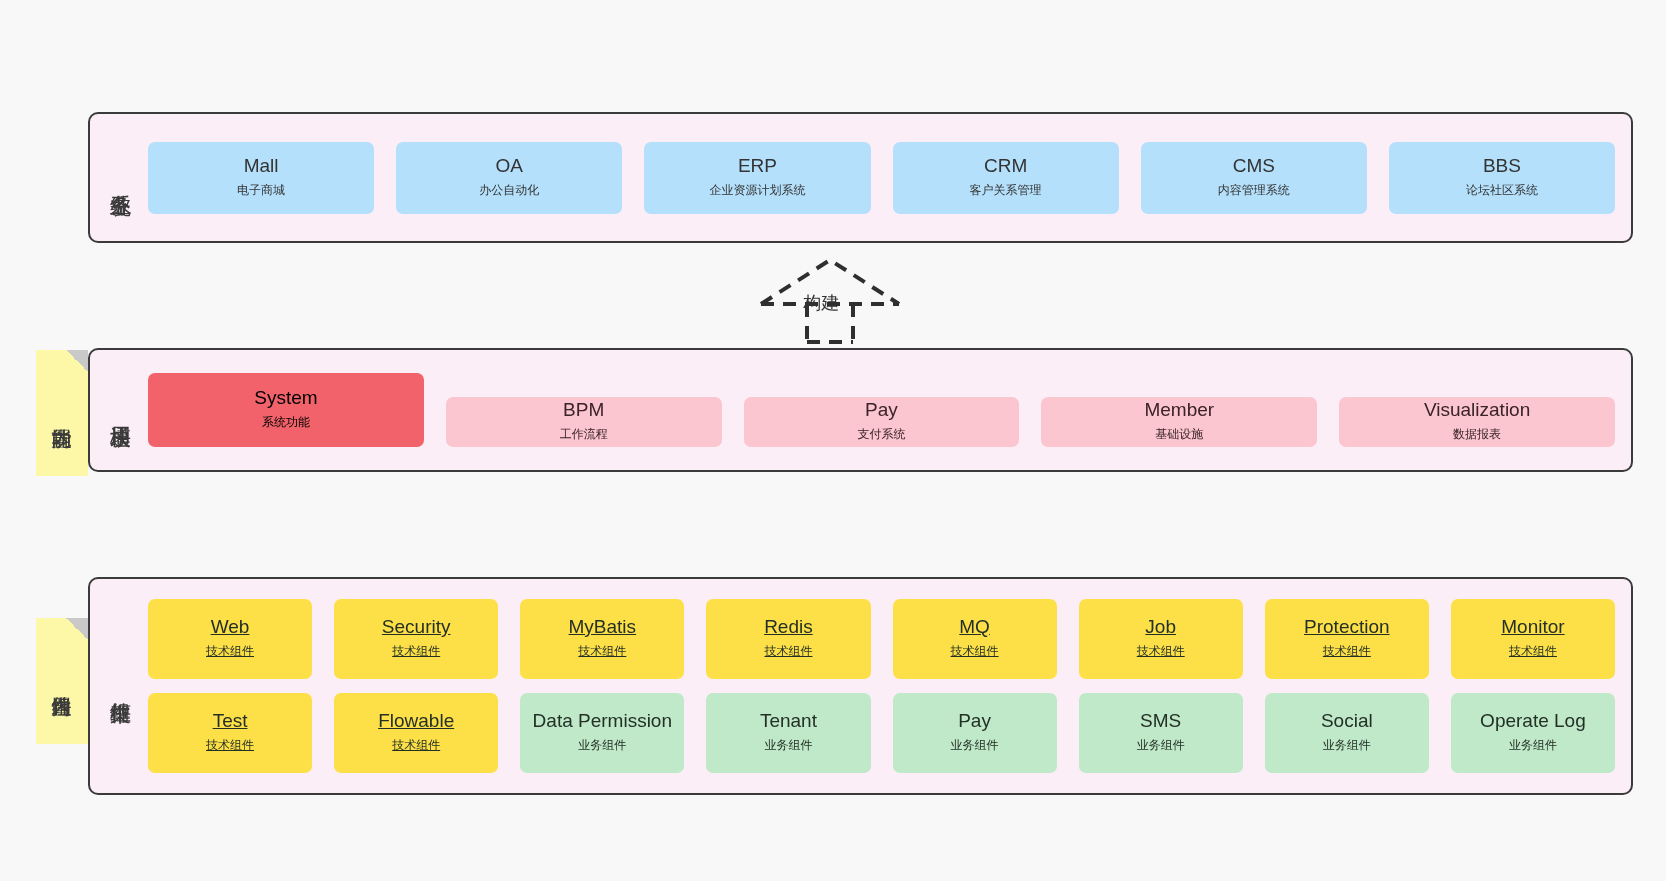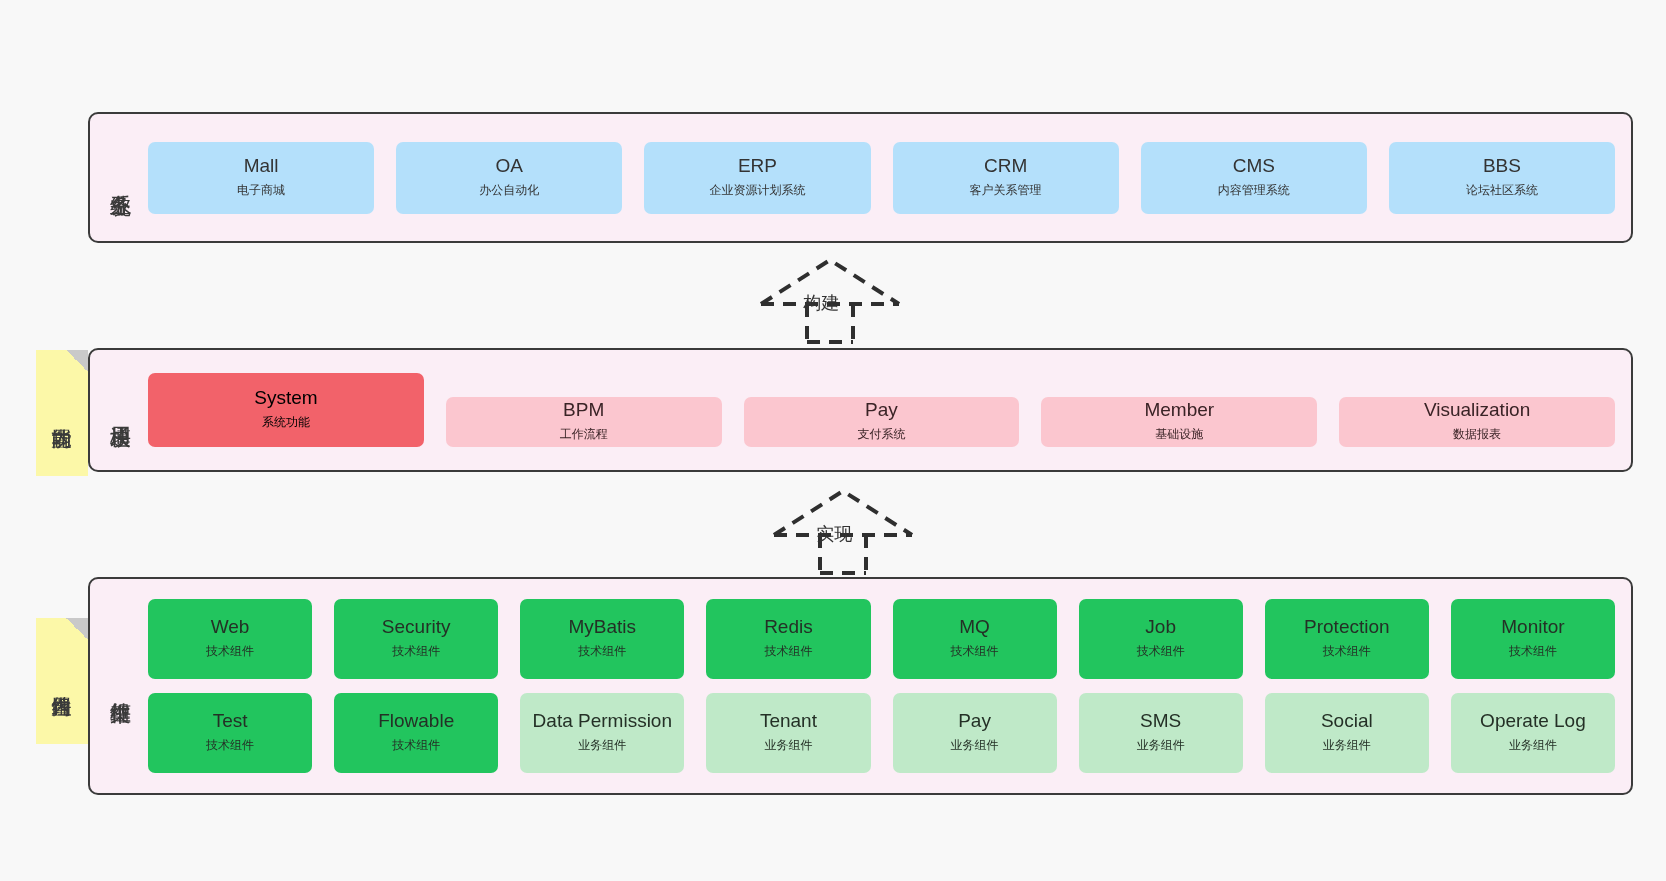--- a/index.html
+++ b/index.html
@@ -81,21 +81,21 @@
   }
   .cell .t2 {
     font-size: 12px;
     line-height: 24px;
   }
 
   
   .c-blue       { background: #b4e0fb; color: #333; }
   .c-red        { background: #f2626a; color: #000000; }
   .c-pink       { background: #fbc6cf; color: #3a2326; margin-top: 24px; }
-  .c-green      { background: #22c55e; color: #243026; }
+  .c-green      { background: #fde047; color: #243026; text-decoration: underline; }
   .c-lightgreen { background: #bfe9c8; color: #243026; }
 
   
   #layer-business   { left: 88px;  top: 112px; width: 1545px; height: 131px; }
   #layer-business .cell-row { height: 72px; }
 
   #layer-common     { left: 88px;  top: 348px; width: 1545px; height: 124px; }
   #layer-common .cell-row { height: 74px; }
 
   #layer-framework  { left: 88px;  top: 577px; width: 1545px; height: 218px; }
@@ -217,28 +217,20 @@
           <span class="t2">基础设施</span>
         </div>
         <div class="cell c-pink">
           <span class="t1">Visualization</span>
           <span class="t2">数据报表</span>
         </div>
       </div>
     </div>
   </div>
 
-  <div class="connector" id="connector-implement">
-    <svg width="146" height="88" viewBox="0 0 146 88" fill="none">
-      <path d="M4 48 L73 4 L142 48" stroke="#2f2f2f" stroke-width="4" stroke-dasharray="13 9" fill="none" stroke-linecap="butt"></path>
-      <path d="M4 48 L142 48" stroke="#2f2f2f" stroke-width="4" stroke-dasharray="13 9" fill="none"></path>
-      <path d="M50 48 L50 88 M96 48 L96 88 M50 86 L96 86" stroke="#2f2f2f" stroke-width="4" stroke-dasharray="13 9" fill="none"></path>
-    </svg>
-    <span class="conn-label">实现</span>
-  </div>
 
   <div class="note" id="note-builtin-component">
     <span>内置组件</span>
     <span class="fold"></span>
   </div>
 
   <div class="layer" id="layer-framework">
     <div class="layer-title">框架组件</div>
     <div class="cells">
 

